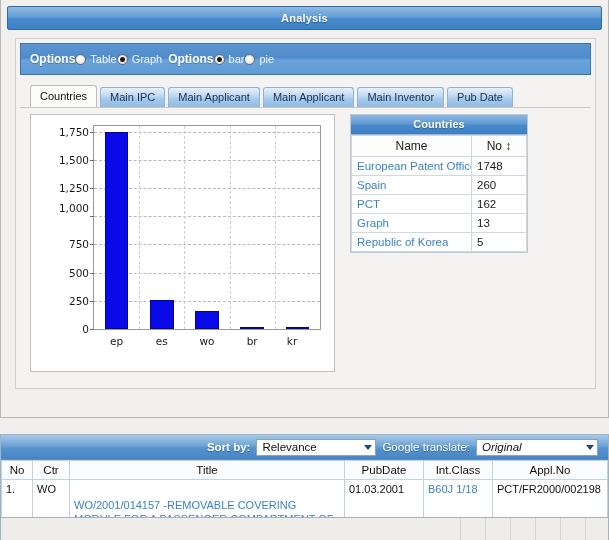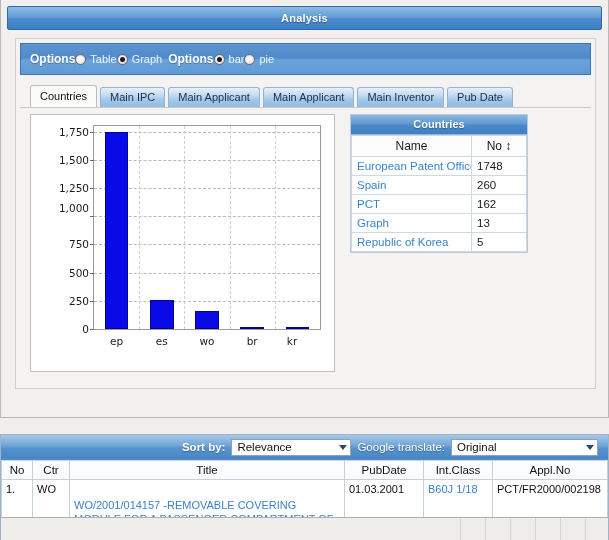--- a/index.html
+++ b/index.html
@@ -141,21 +141,21 @@
     box-sizing:border-box;
   }
   .sortbar .lbl{color:#ffffff;font-size:11.5px;font-weight:bold;text-shadow:0 1px 1px rgba(0,0,0,.3);}
   .sortbar .lbl.plain{font-weight:normal;}
   .sel{
     background:#ffffff;border:1px solid #8aa4bd;height:17px;
     display:flex;align-items:center;justify-content:space-between;
     padding:0 3px 0 5px;font-size:11.5px;color:#111;box-sizing:border-box;cursor:pointer;
   }
   .sel.w1{width:120px;}
-  .sel.w2{width:147px;}
+  .sel.w2{width:122px;font-style:italic;}
   .caret{
     width:0;height:0;border-left:4px solid transparent;border-right:4px solid transparent;
     border-top:5px solid #27496b;margin-left:5px;flex:none;
   }
   table.res{border-collapse:collapse;width:100%;table-layout:fixed;}
   table.res th{
     font-weight:normal;font-size:11.5px;color:#111;text-align:center;
     padding:3px 2px;border:1px solid #c3d2e0;background:#fbfcfd;
   }
   table.res td{

